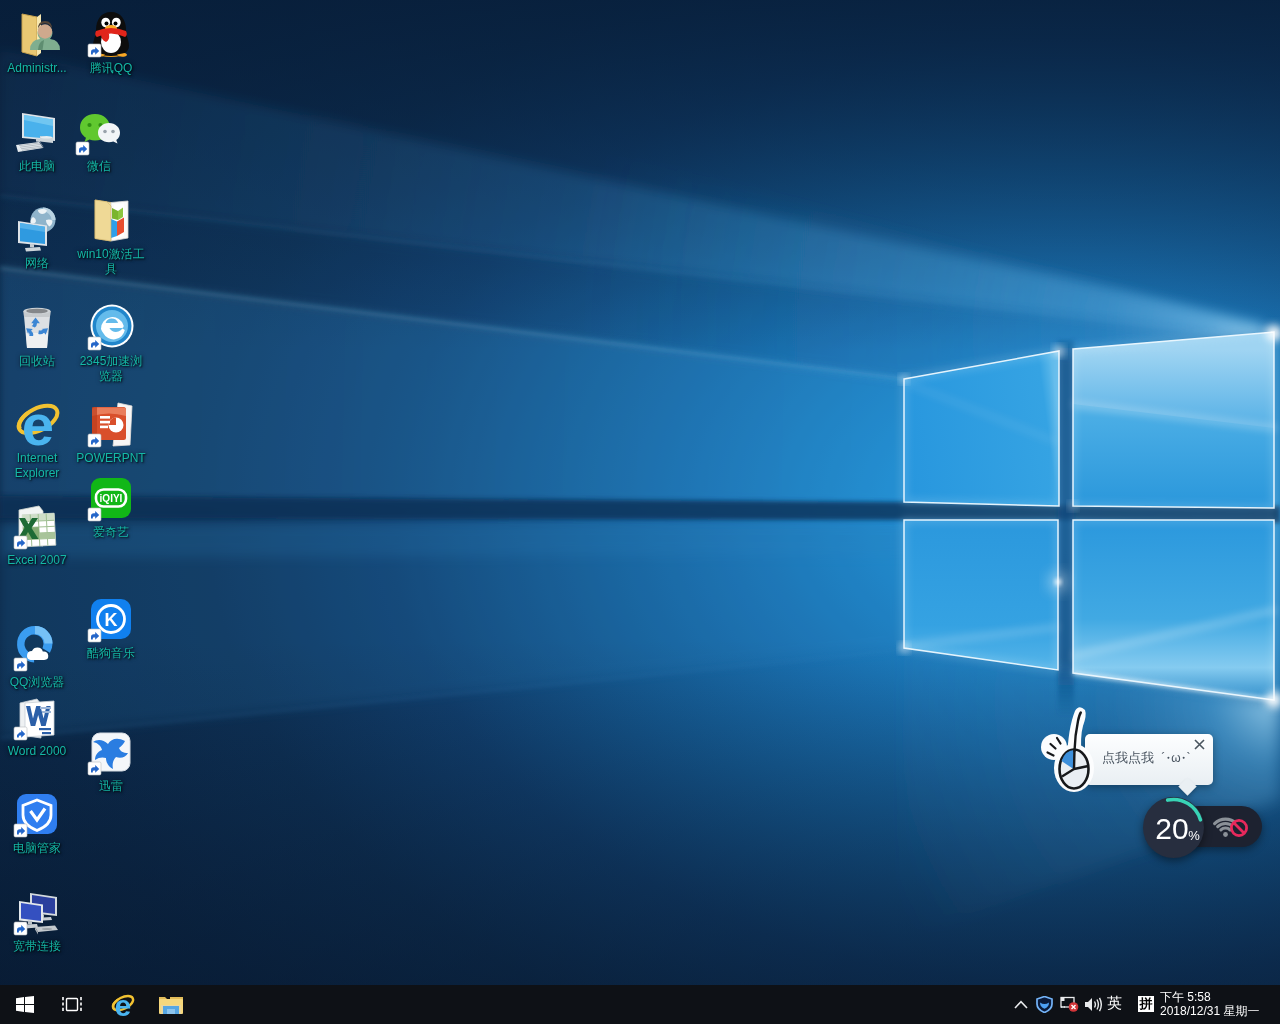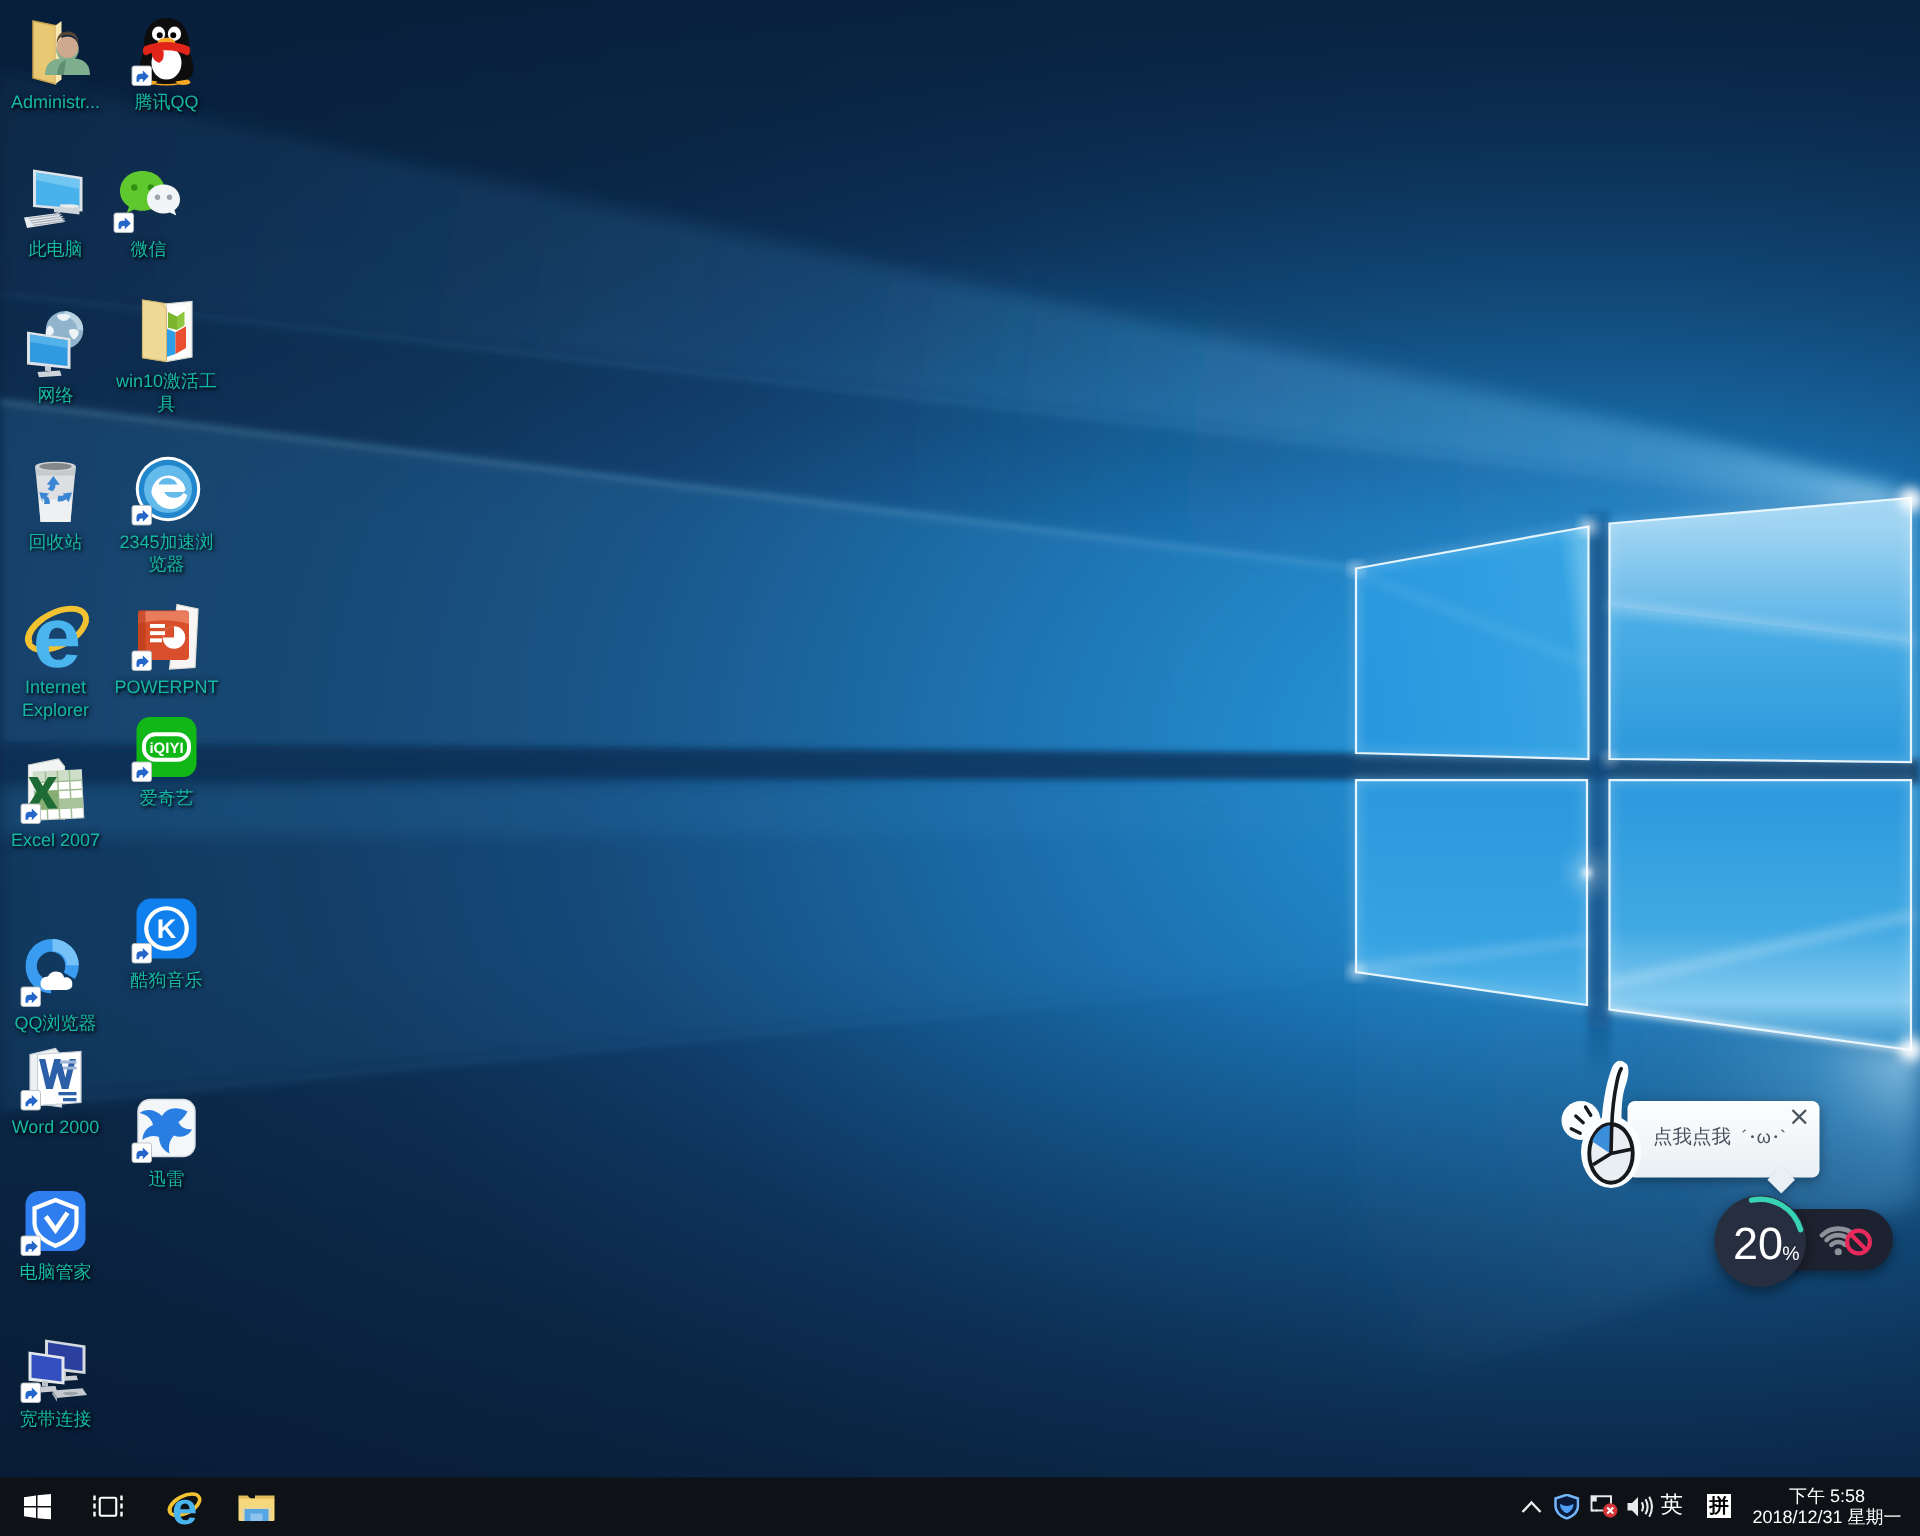--- a/index.html
+++ b/index.html
@@ -478,21 +478,21 @@
   <line x1="1" y1="11" x2="5" y2="11" stroke="#e8eaec" stroke-width="1.3" stroke-dasharray="1.4,1.2"></line>
   <circle cx="13.5" cy="11" r="4.8" fill="#d23438"></circle>
   <path d="M11.5,9 L15.5,13 M15.5,9 L11.5,13" stroke="#fff" stroke-width="1.4"></path>
  </svg>
  <svg width="18" height="15" viewBox="0 0 18 15" style="position:absolute;left:1084px;top:12px" fill="none" stroke="#e8eaec">
   <path d="M1,5 h3 l4,-4 v13 l-4,-4 h-3z" fill="#e8eaec" stroke="none"></path>
   <path d="M10.5,4.5 q1.8,3 0,6 M13,2.5 q2.8,5 0,10 M15.5,0.8 q3.6,6.7 0,13.4" stroke-width="1.4"></path>
  </svg>
  <div style="position:absolute;left:1107px;top:9px;width:18px;color:#fff;font-size:15px">英</div>
  <div style="position:absolute;left:1138px;top:11px;width:16px;height:16px;background:#fff;color:#000;font-size:13px;font-weight:bold;text-align:center;line-height:16px">拼</div>
- <div style="position:absolute;left:1160px;top:5px;width:116px;text-align:center;color:#fff;font-size:12px;line-height:14px">下午 5:58<br>2018/12/31 星期一</div>
+ <div style="position:absolute;left:1160px;top:5px;width:116px;color:#fff;font-size:12px;line-height:14px">下午 5:58<br>2018/12/31 星期一</div>
 </div>
 
 <div id="bub" style="position:absolute;left:1085px;top:734px;width:128px;height:51px;background:linear-gradient(#fdfeff,#e9eff3);border-radius:5px;box-shadow:0 2px 8px rgba(0,0,0,.35)">
   <div style="position:absolute;left:17px;top:15px;color:#47525e;font-size:13px;white-space:nowrap">点我点我&nbsp; <span style="font-size:12px;letter-spacing:-3px">´・ω・`</span></div>
   <svg width="11" height="11" viewBox="0 0 11 11" style="position:absolute;right:8px;top:5px" stroke="#4a555f" stroke-width="1.6">
       <path d="M1,1 L10,10 M10,1 L1,10"></path>
     </svg>
   <div style="position:absolute;left:96px;top:45.5px;width:13px;height:13px;background:#e9eff3;transform:rotate(45deg);box-shadow:2px 2px 4px rgba(0,0,0,.2)"></div>
 </div>
 <svg width="60" height="100" viewBox="0 0 60 100" style="position:absolute;left:1040px;top:702px">

